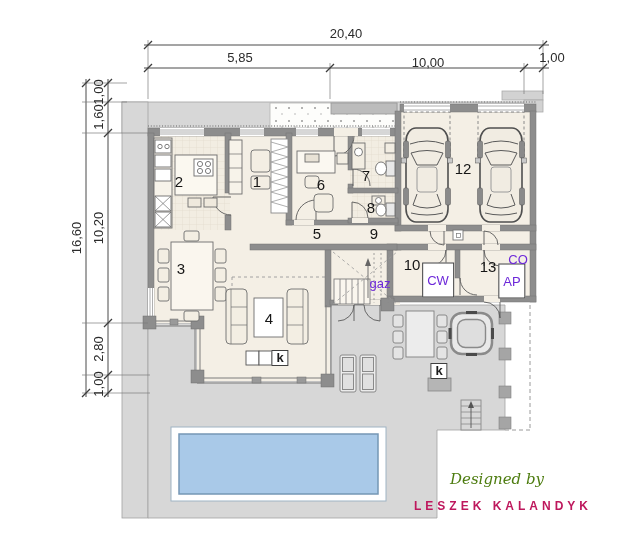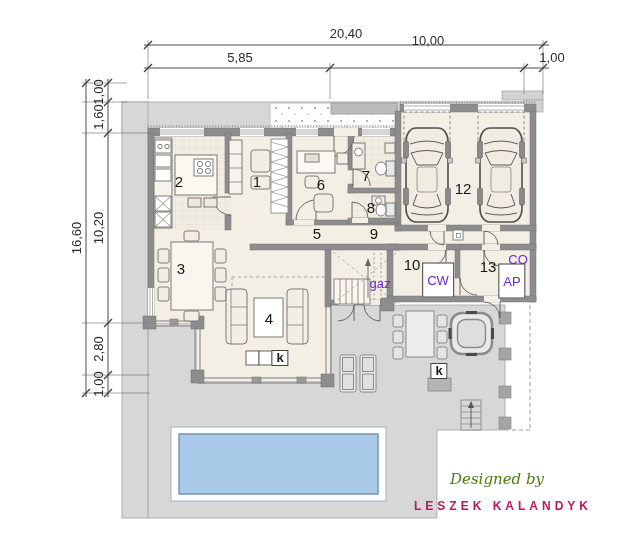--- a/index.html
+++ b/index.html
@@ -322,41 +322,41 @@
   <g stroke="#3c3c3c" stroke-width="1.3">
     <path d="M144,49 l8,-8 M539,49 l8,-8"></path>
     <path d="M144,72 l8,-8 M326,72 l8,-8 M520,72 l8,-8 M539,72 l8,-8"></path>
     <path d="M82,87 l8,-8 M82,397 l8,-8"></path>
     <path d="M104,87 l8,-8 M104,106 l8,-8 M104,137 l8,-8 M104,327 l8,-8 M104,379 l8,-8 M104,397 l8,-8"></path>
   </g>
 </svg>
 
 <div class="lbl dim" style="left:346px;top:33px">20,40</div>
 <div class="lbl dim" style="left:240px;top:57px">5,85</div>
-<div class="lbl dim" style="left:428px;top:40px">10,00</div>
+<div class="lbl dim" style="left:428px;top:62px">10,00</div>
 <div class="lbl dim" style="left:552px;top:57px">1,00</div>
 <div class="lbl dim rot" style="left:76px;top:238px">16,60</div>
 <div class="lbl dim rot" style="left:98px;top:92px">1,00</div>
 <div class="lbl dim rot" style="left:98px;top:117px">1,60</div>
 <div class="lbl dim rot" style="left:98px;top:228px">10,20</div>
 <div class="lbl dim rot" style="left:98px;top:349px">2,80</div>
 <div class="lbl dim rot" style="left:98px;top:384px">1,00</div>
 
 <div class="lbl room" style="left:257px;top:181px">1</div>
 <div class="lbl room" style="left:179px;top:181px">2</div>
 <div class="lbl room" style="left:181px;top:268px">3</div>
 <div class="lbl room" style="left:269px;top:318px">4</div>
 <div class="lbl room" style="left:317px;top:233px">5</div>
 <div class="lbl room" style="left:321px;top:184px">6</div>
 <div class="lbl room" style="left:366px;top:175px">7</div>
 <div class="lbl room" style="left:371px;top:207px">8</div>
 <div class="lbl room" style="left:374px;top:233px">9</div>
 <div class="lbl room" style="left:412px;top:264px">10</div>
 <div class="lbl room" style="left:488px;top:266px">13</div>
-<div class="lbl room" style="left:463px;top:188px">12</div>
+<div class="lbl room" style="left:463px;top:168px">12</div>
 
 <div class="lbl util" style="left:380px;top:283px">gaz</div>
 <div class="lbl util box" style="left:438px;top:280px">CW</div>
 <div class="lbl util box" style="left:512px;top:281px">AP</div>
 <div class="lbl util" style="left:518px;top:259px">CO</div>
 <div class="lbl kbox" style="left:280px;top:358px">k</div>
 <div class="lbl kbox" style="left:439px;top:371px">k</div>
 
 <div class="lbl wm1" style="left:497px;top:479px">Designed by</div>
 <div class="lbl wm2" style="left:503px;top:506px">LESZEK KALANDYK</div>

